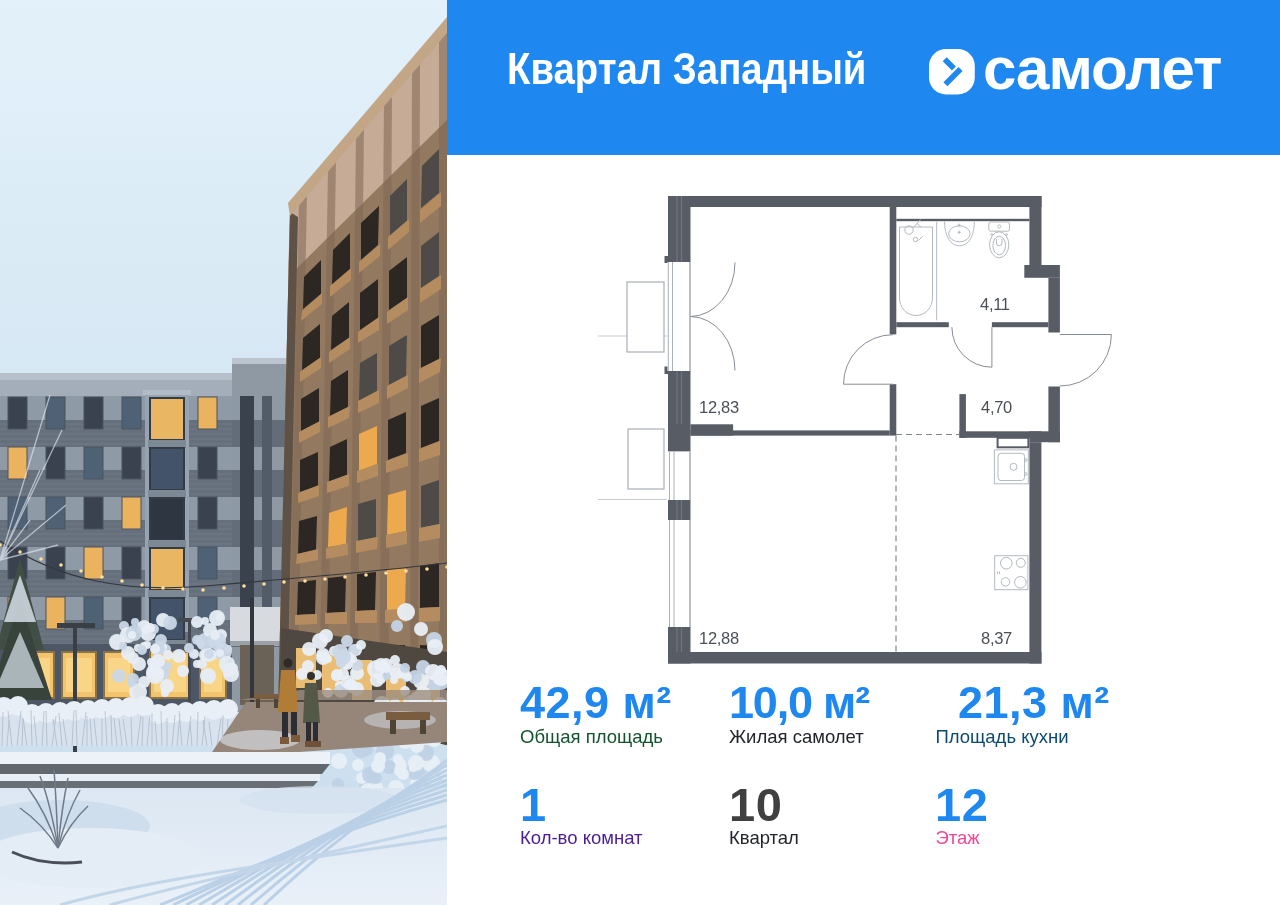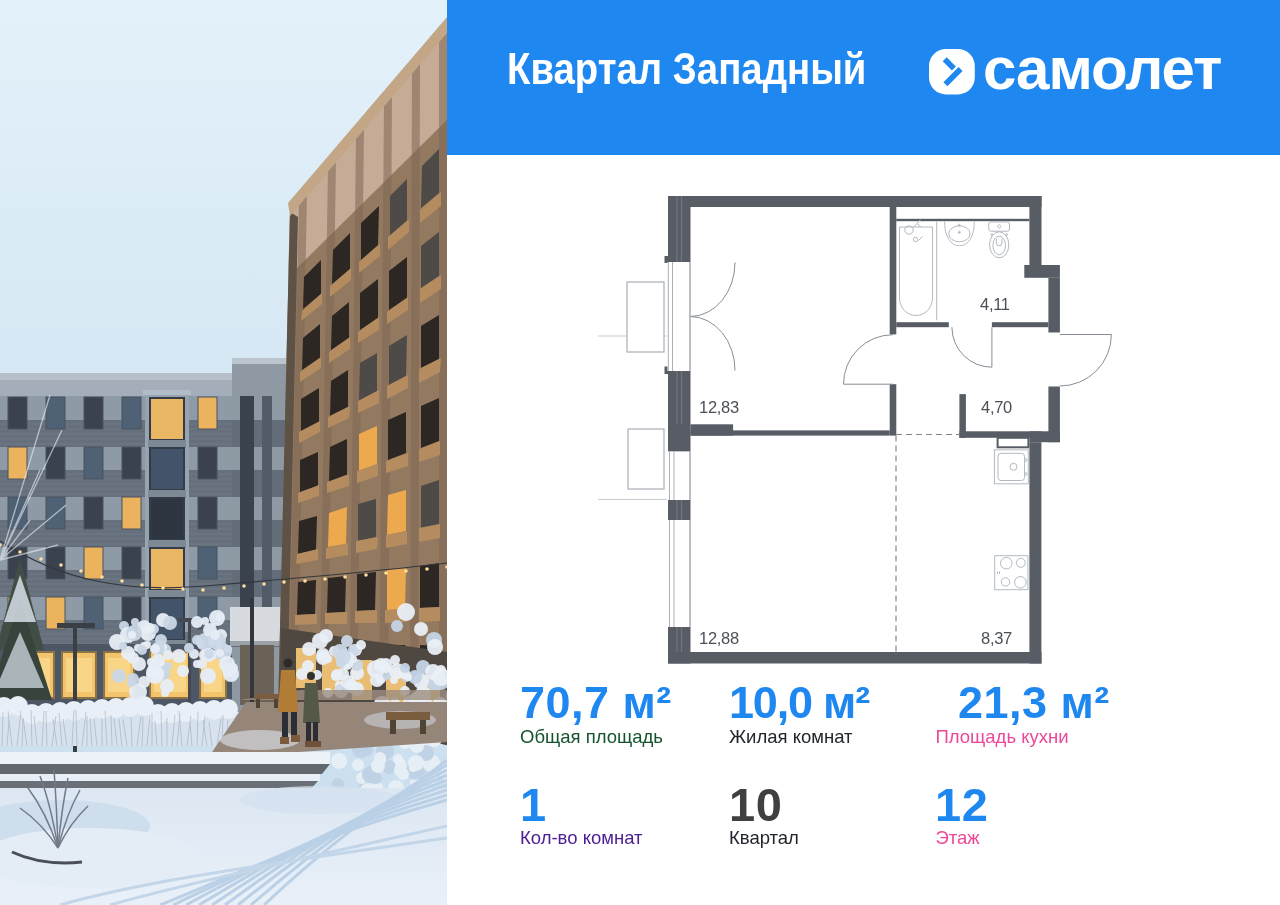--- a/index.html
+++ b/index.html
@@ -898,31 +898,31 @@
 
 <text x="981" y="413">4,70</text>
 
 <text x="699" y="643.5">12,88</text>
 
 <text x="981" y="643.5">8,37</text>
 </g>
 </svg>
 </div>
 
-<div class="abs" style="left:520px;top:679.7px;font-size:45px;font-weight:bold;color:#1f87f0;line-height:1;letter-spacing:0.5px;">70,7 м²</div>
+<div class="abs" style="left:520px;top:679.7px;font-size:45px;font-weight:bold;color:#1f87f0;line-height:1;letter-spacing:0.5px;">42,9 м²</div>
 
 <div class="abs" style="left:520px;top:728.3px;font-size:18.5px;color:#14532d;line-height:1;">Общая площадь</div>
 
 <div class="abs" style="left:729px;top:679.7px;font-size:45px;font-weight:bold;color:#1f87f0;line-height:1;letter-spacing:-1.2px;">10,0 м²</div>
 
-<div class="abs" style="left:729px;top:728.3px;font-size:18.5px;color:#22262c;line-height:1;">Жилая комнат</div>
+<div class="abs" style="left:729px;top:728.3px;font-size:18.5px;color:#22262c;line-height:1;">Жилая самолет</div>
 
 <div class="abs" style="left:958px;top:679.7px;font-size:45px;font-weight:bold;color:#1f87f0;line-height:1;letter-spacing:0.5px;">21,3 м²</div>
 
-<div class="abs" style="left:935.5px;top:728.3px;font-size:18.5px;color:#ec4899;line-height:1;">Площадь кухни</div>
+<div class="abs" style="left:935.5px;top:728.3px;font-size:18.5px;color:#0c4a6e;line-height:1;">Площадь кухни</div>
 
 <div class="abs" style="left:520px;top:781px;font-size:47px;font-weight:bold;color:#1f87f0;line-height:1;letter-spacing:0.5px;">1</div>
 
 <div class="abs" style="left:520px;top:828.8px;font-size:18.5px;color:#4c1d95;line-height:1;">Кол-во комнат</div>
 
 <div class="abs" style="left:729px;top:781px;font-size:47px;font-weight:bold;color:#404040;line-height:1;letter-spacing:0.5px;">10</div>
 
 <div class="abs" style="left:729px;top:828.8px;font-size:18.5px;color:#22262c;line-height:1;">Квартал</div>
 
 <div class="abs" style="left:935px;top:781px;font-size:47px;font-weight:bold;color:#1f87f0;line-height:1;letter-spacing:0.5px;">12</div>

